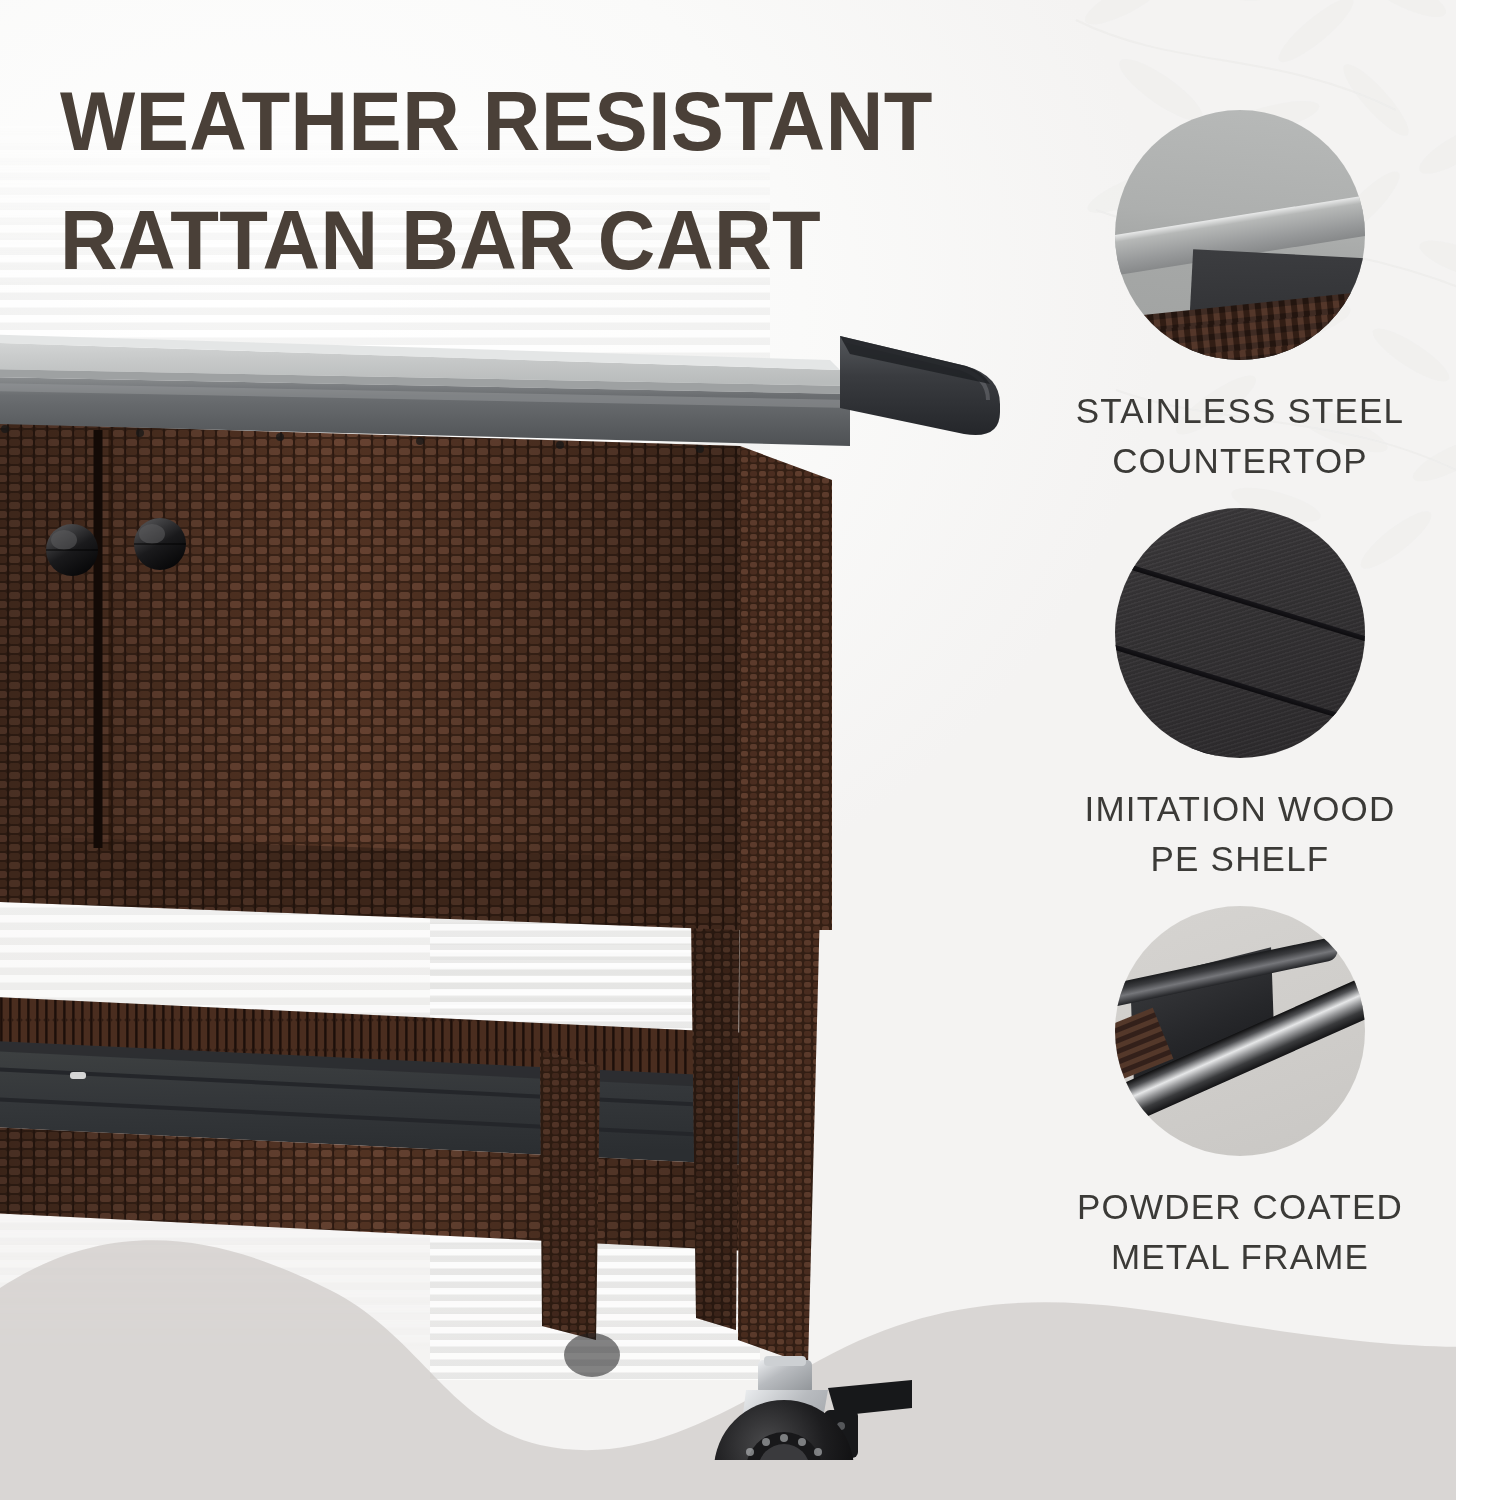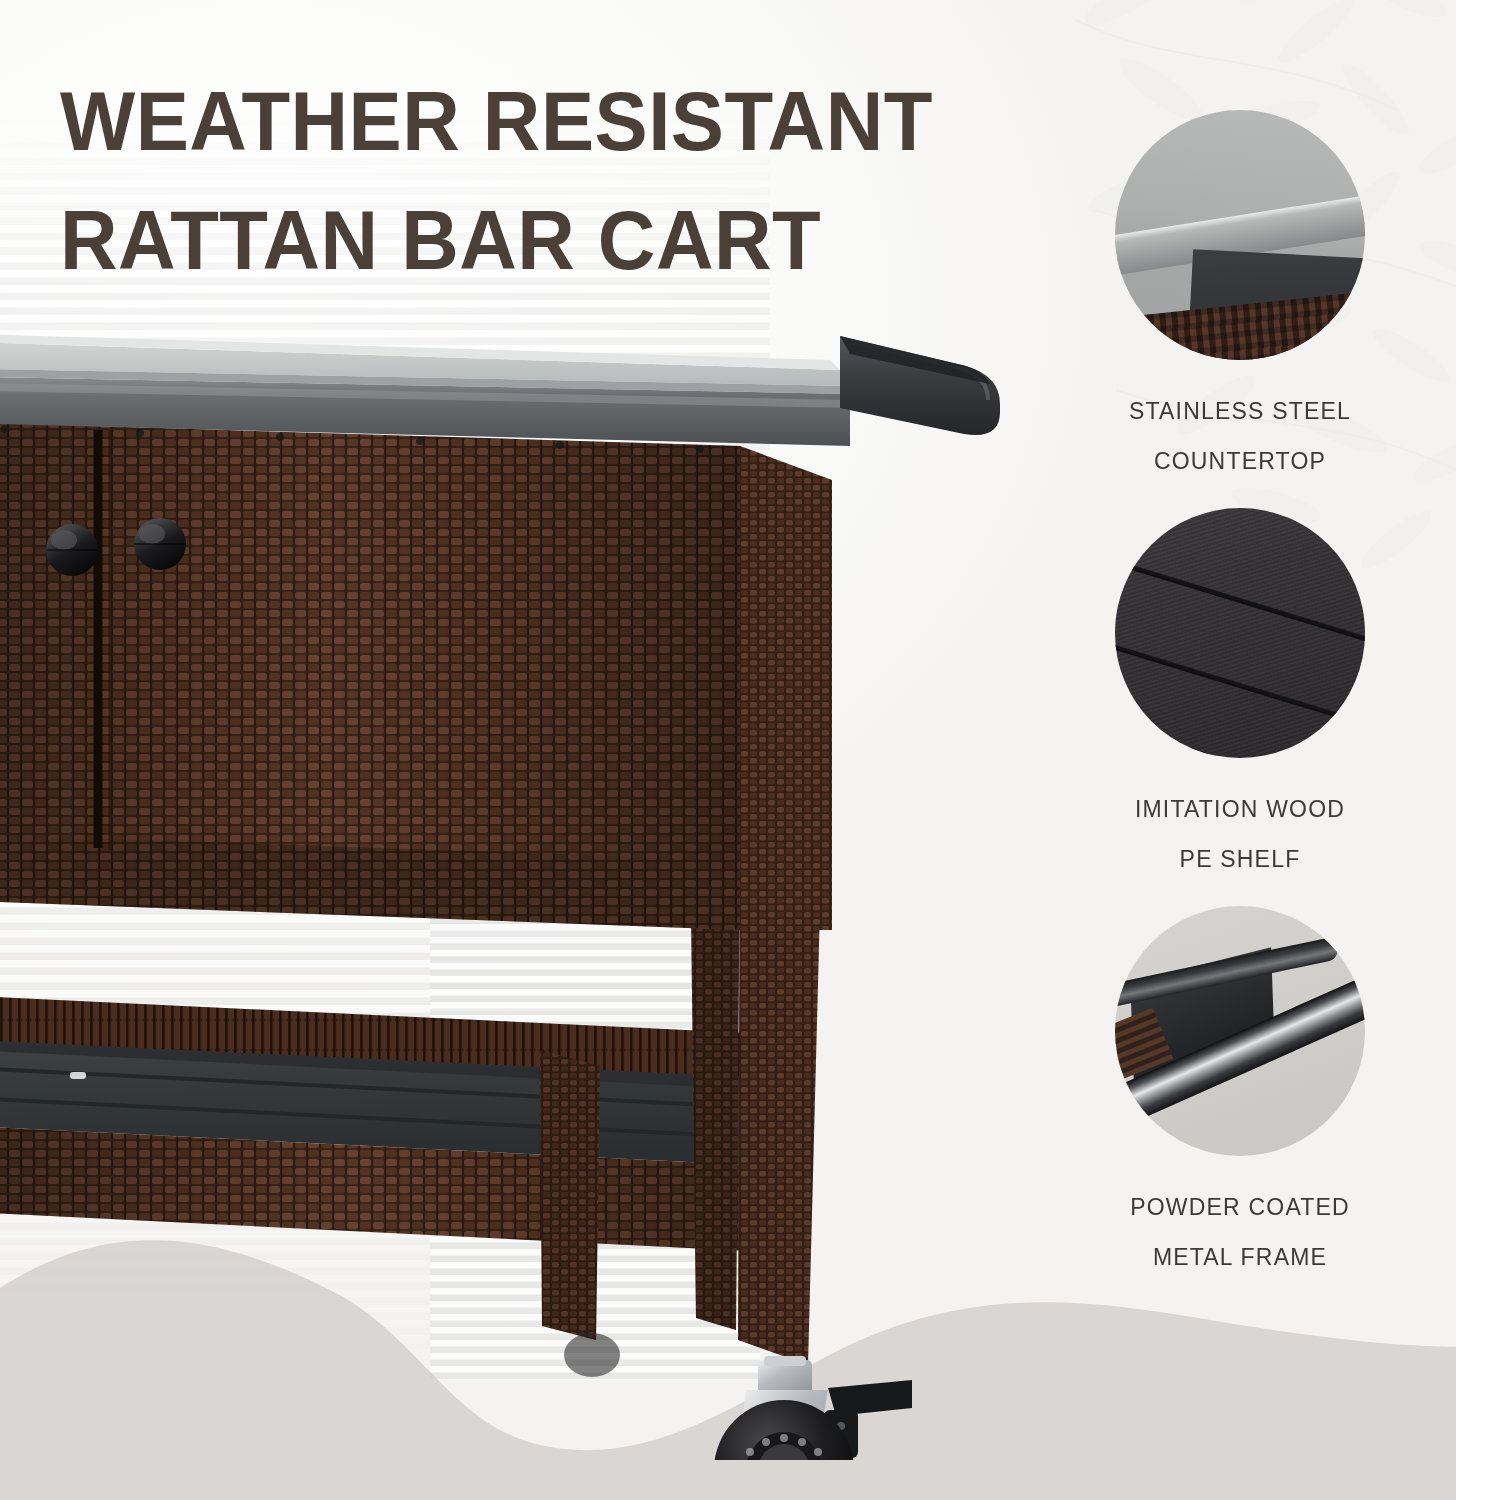--- a/index.html
+++ b/index.html
@@ -79,21 +79,21 @@
   .circle-wrap{ display:flex; justify-content:center; }
   .circle{
     width:250px; height:250px; border-radius:50%;
     overflow:hidden; position:relative;
   }
   .feature-label{
     margin-top:26px;
     color:#3b3a37;
     font-family:"Liberation Sans", sans-serif;
     font-weight:400;
-    font-size:23px;
+    font-size:35px;
     line-height:50px;
     letter-spacing:1.2px;
     white-space:pre-line;
   }
 
   
   .ss-top{
     position:absolute; left:-6%; top:-6%; width:112%; height:112%;
     background:linear-gradient(186deg,#b9bbba 0%,#adafae 45%,#a6a8a7 55%,#9fa1a0 100%);
   }

